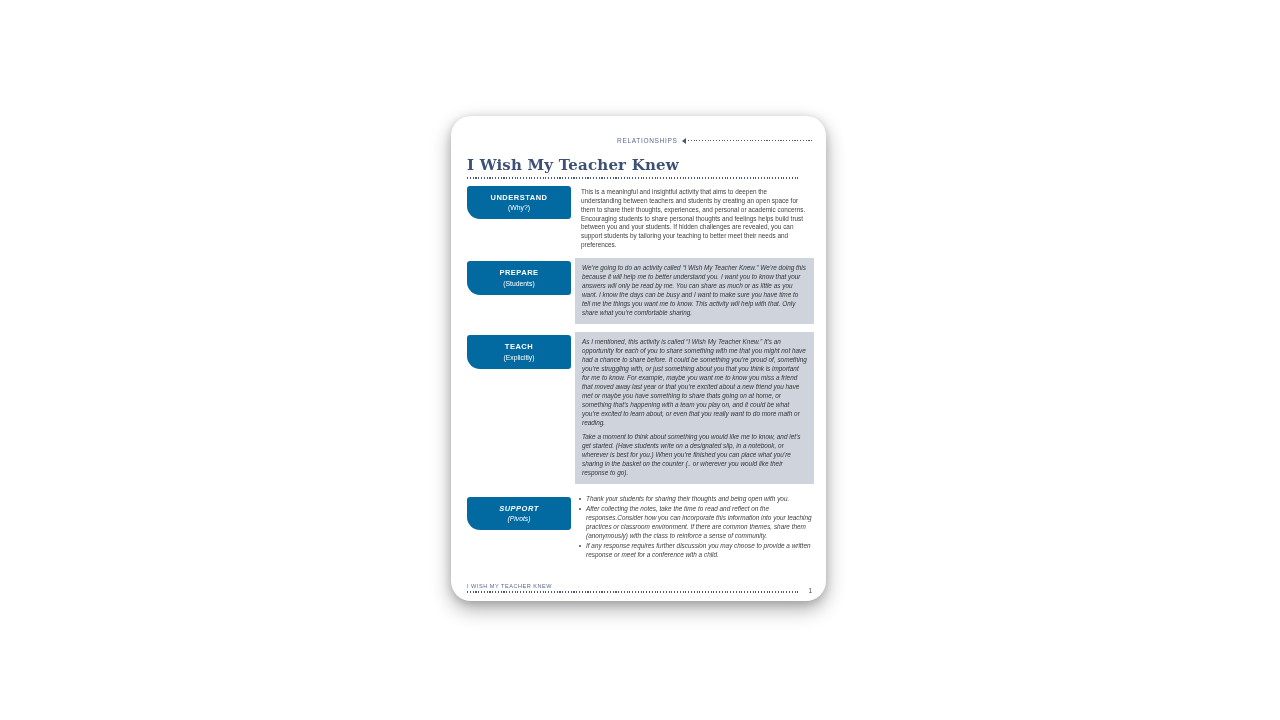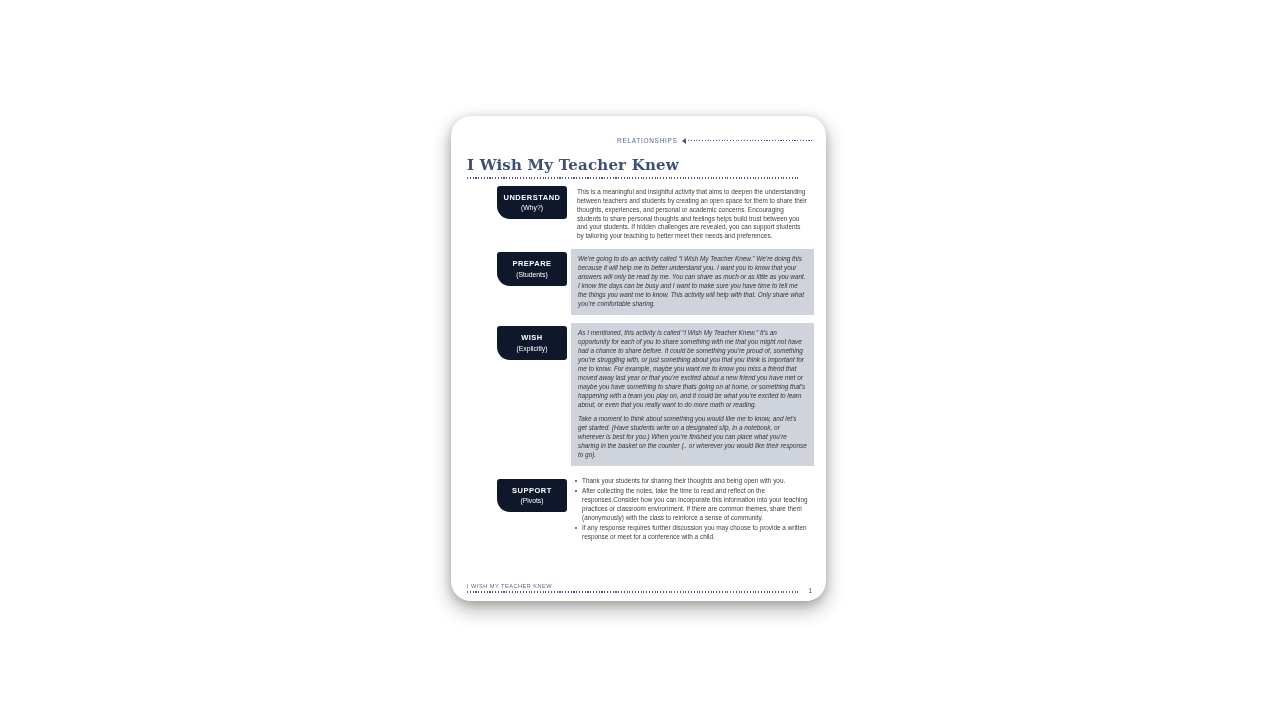--- a/index.html
+++ b/index.html
@@ -59,31 +59,30 @@
     color: #3c5078;
     letter-spacing: 0.2px;
   }
   .title-rule { margin-top: 3px; margin-right: 14px; }
 
   
   .section { display: flex; align-items: flex-start; }
   .sec-understand { margin-top: 7px; }
   .sec-prepare   { margin-top: 8px; }
   .sec-teach     { margin-top: 8px; }
-  .sec-support   { margin-top: 10px; }
+  .sec-support   { margin-top: 10px; font-style: italic; }
 
   .tab {
     flex: none;
-    width: 70px;
-    background: #0f172a;
+    width: 104px;
+    background: #0369a1;
     color: #ffffff;
     text-align: center;
     border-radius: 3px 3px 3px 13px;
     padding: 7px 2px 8px 2px;
-    margin-left: 30px;
   }
   .tab-offset { margin-top: 3px; }
   .tab-label {
     font-size: 7.5px;
     font-weight: bold;
     letter-spacing: 0.5px;
   }
   .tab-sub {
     font-size: 6.8px;
     margin-top: 2.5px;
@@ -169,21 +168,21 @@
         <div class="tab-label">PREPARE</div>
         <div class="tab-sub">(Students)</div>
       </div>
       <div class="section-body script-block">
         <p>We’re going to do an activity called “I Wish My Teacher Knew.” We’re doing this because it will help me to better understand you. I want you to know that your answers will only be read by me. You can share as much or as little as you want. I know the days can be busy and I want to make sure you have time to tell me the things you want me to know. This activity will help with that. Only share what you’re comfortable sharing.</p>
       </div>
     </div>
 
     <div class="section sec-teach">
       <div class="tab tab-offset">
-        <div class="tab-label">WISH</div>
+        <div class="tab-label">TEACH</div>
         <div class="tab-sub">(Explicitly)</div>
       </div>
       <div class="section-body script-block">
         <p>As I mentioned, this activity is called “I Wish My Teacher Knew.” It’s an opportunity for each of you to share something with me that you might not have had a chance to share before. It could be something you’re proud of, something you’re struggling with, or just something about you that you think is important for me to know. For example, maybe you want me to know you miss a friend that moved away last year or that you’re excited about a new friend you have met or maybe you have something to share thats going on at home, or something that’s happening with a team you play on, and it could be what you’re excited to learn about, or even that you really want to do more math or reading.</p>
         <p>Take a moment to think about something you would like me to know, and let’s get started. (Have students write on a designated slip, in a notebook, or wherever is best for you.) When you’re finished you can place what you’re sharing in the basket on the counter (.. or wherever you would like their response to go).</p>
       </div>
     </div>
 
     <div class="section sec-support">
       <div class="tab tab-offset">

